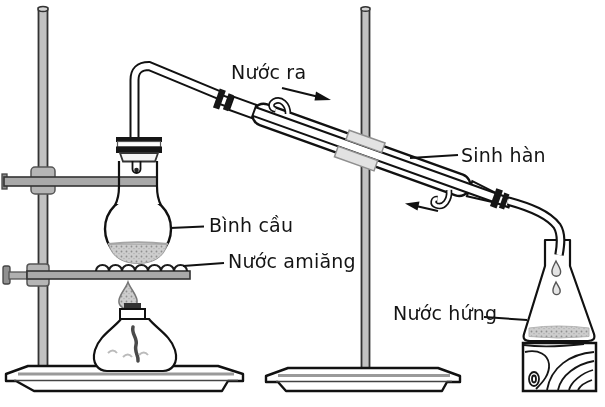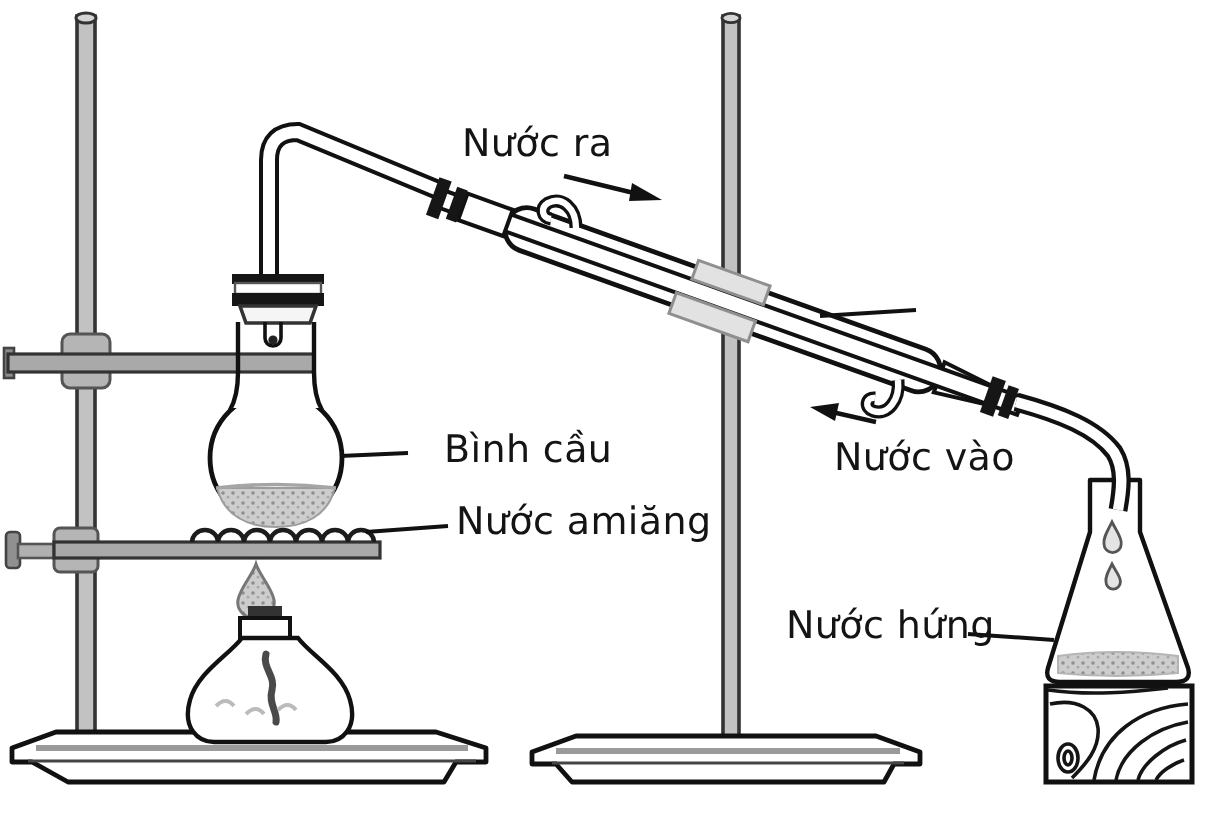--- a/index.html
+++ b/index.html
@@ -154,18 +154,18 @@
     <line x1="282" y1="88" x2="319" y2="97" stroke="#111" stroke-width="2.2"></line>
     <polygon points="331,100 316,91.5 314.5,100.5" fill="#111"></polygon>
   </g>
   <g>
     <line x1="438" y1="211" x2="416" y2="206" stroke="#111" stroke-width="2.2"></line>
     <polygon points="405,203.5 419.5,201.5 417.5,210.5" fill="#111"></polygon>
   </g>
 </svg>
 
 <div class="lbl" style="left:231px;top:62px">Nước ra</div>
-<div class="lbl" style="left:222px;top:215px">Bình cầu</div>
+<div class="lbl" style="left:461px;top:145px">Sinh hàn</div>
+<div class="lbl" style="left:209px;top:215px">Bình cầu</div>
 <div class="lbl" style="left:228px;top:251px">Nước amiăng</div>
-<div class="lbl" style="left:417px;top:219px">Nước vào</div>
 <div class="lbl" style="left:393px;top:303px">Nước hứng</div>
 
 </div>
 
 </body></html>

